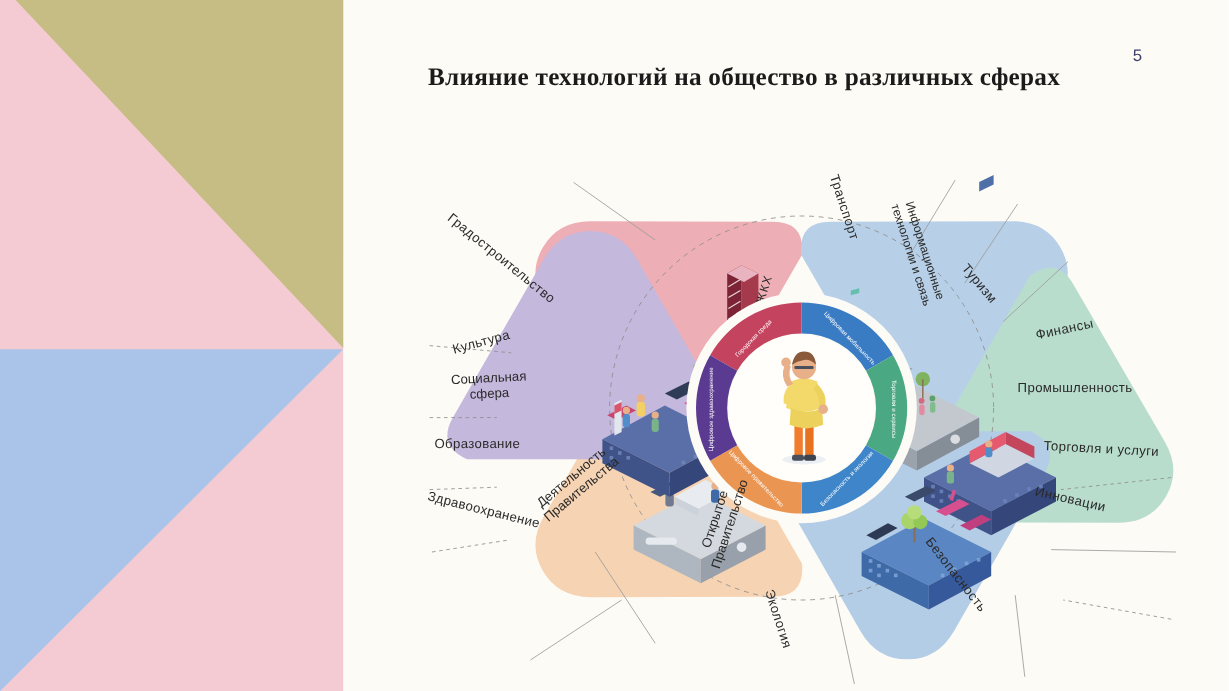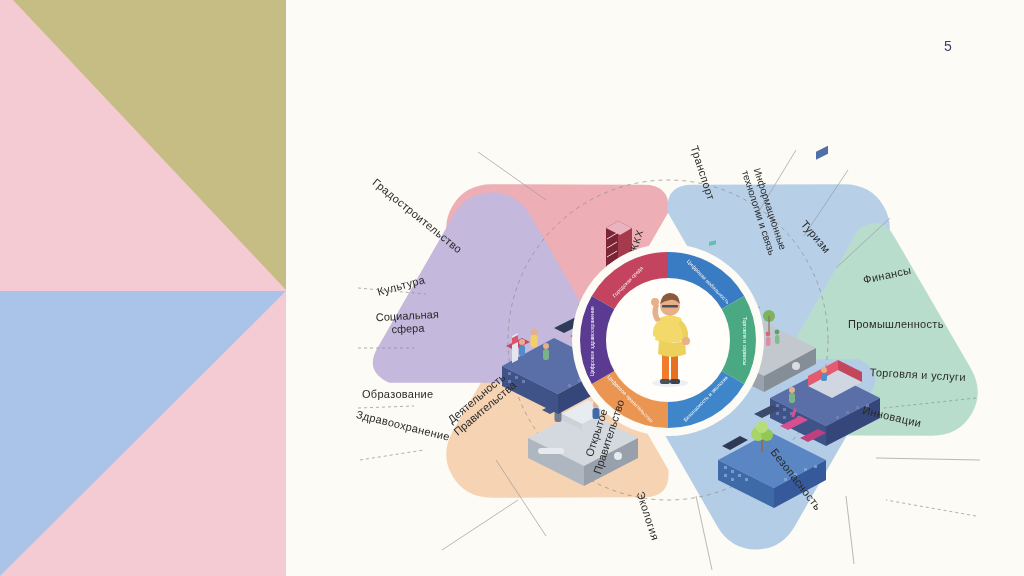--- a/index.html
+++ b/index.html
@@ -74,20 +74,21 @@
 <div id="slide">
 
   <svg class="deco" viewBox="0 0 300 576" preserveAspectRatio="none">
     <polygon points="0,0 286,0 286,576 0,576" fill="#f4cbd2"></polygon>
     <polygon points="13,0 286,0 286,290" fill="#c6bd84"></polygon>
     <polygon points="0,291 286,291 0,576" fill="#a9c4e8"></polygon>
   </svg>
 
   <div id="page-number">5</div>
 
+  <div id="slide-title">Влияние технологий на общество в различных сферах</div>
 
   <div id="diagram">
     <svg viewBox="0 0 624 464" xmlns="http://www.w3.org/2000/svg">
       <defs>
 
         <g id="petalShape">
           <path d="M 0,-152 Q 26,-152 40,-128 L 118,8 Q 132,32 106,44
                    L -106,44 Q -132,32 -118,8 L -40,-128 Q -26,-152 0,-152 Z"></path>
         </g>
         <clipPath id="clipRing">
@@ -421,18 +422,18 @@
                   font-size:11px;color:#2a2a2a;line-height:13px;text-align:center;width:120px;">
         <span>Открытое Правительство</span>
       </div>
 
       <div style="position:absolute;left:20px;top:178px;transform:rotate(-15deg);transform-origin:left top;
                   font-size:11px;color:#2a2a2a;white-space:nowrap;letter-spacing:0.4px;">Культура</div>
       <div style="position:absolute;left:4px;top:204px;transform:rotate(-3deg);transform-origin:left top;
                   font-size:11px;color:#2a2a2a;line-height:13px;text-align:center;width:94px;">
         <span>Социальная сфера</span>
       </div>
-      <div style="position:absolute;left:6px;top:256px;font-size:11px;color:#2a2a2a;white-space:nowrap;letter-spacing:0.3px;margin-top:24px;">Образование</div>
+      <div style="position:absolute;left:6px;top:256px;font-size:11px;color:#2a2a2a;white-space:nowrap;letter-spacing:0.3px;">Образование</div>
       <div style="position:absolute;left:2px;top:300px;transform:rotate(14deg);transform-origin:left top;
                   font-size:11px;color:#2a2a2a;white-space:nowrap;letter-spacing:0.3px;">Здравоохранение</div>
     </div>
   </div>
 </div>
 
 </body></html>

